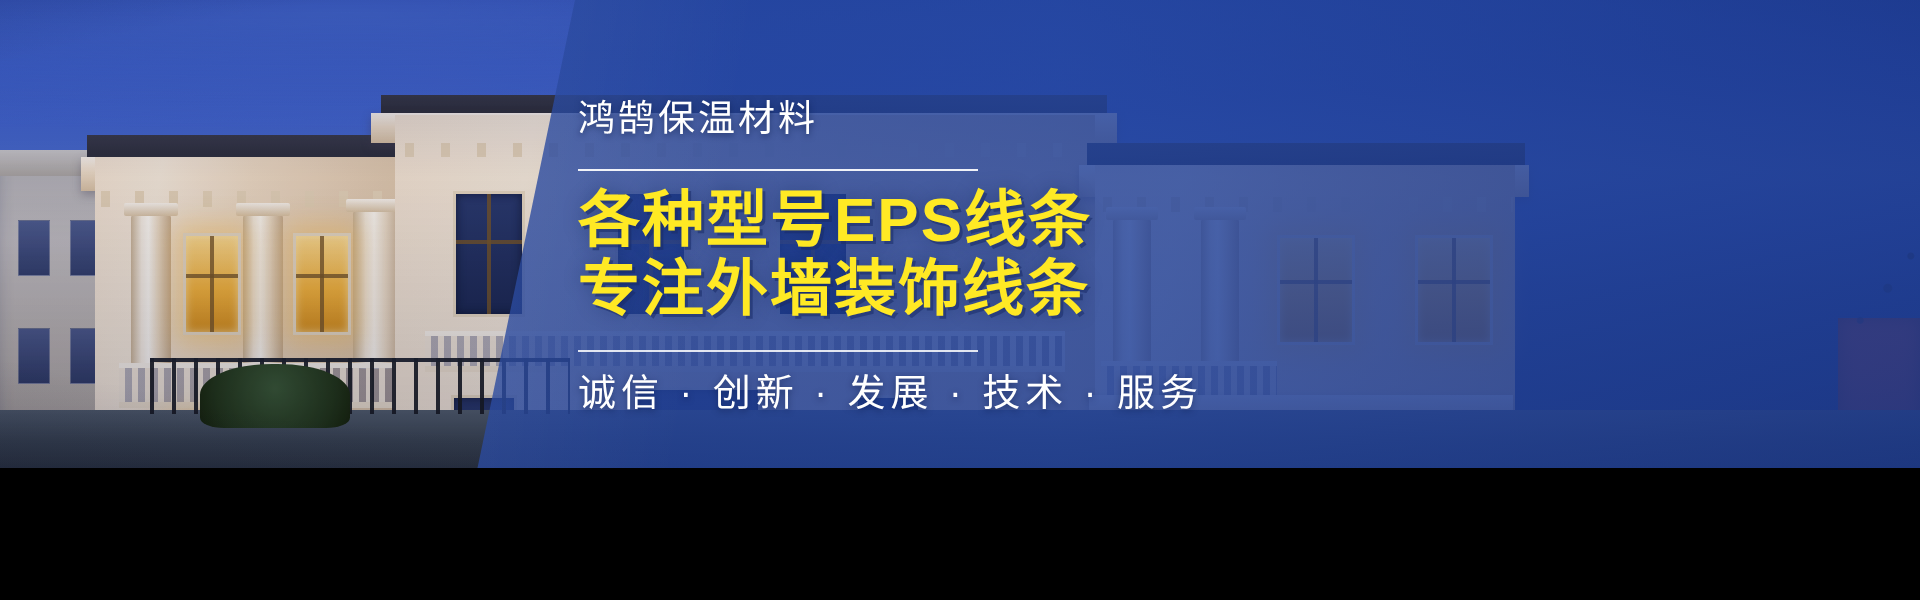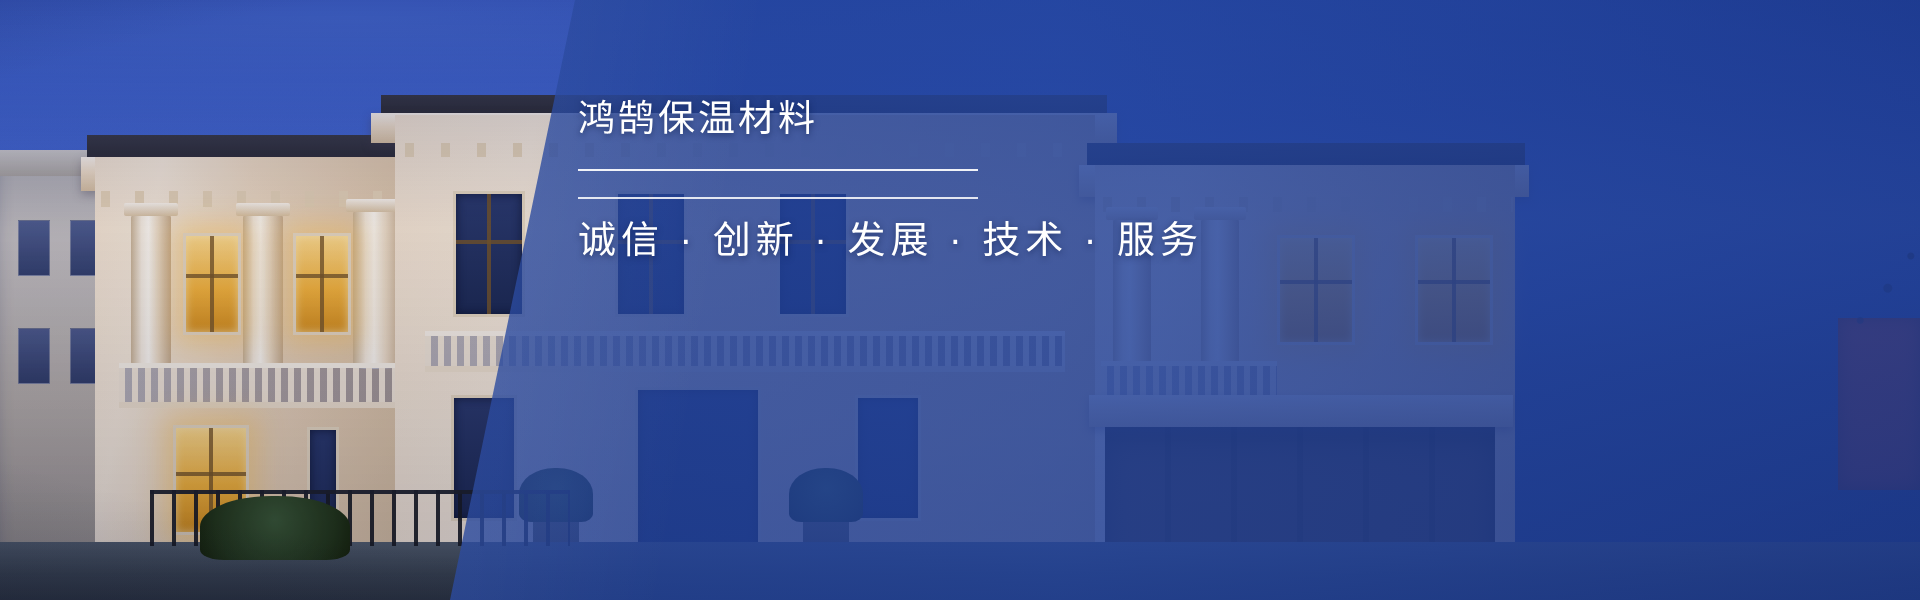--- a/index.html
+++ b/index.html
@@ -4,21 +4,21 @@
 <title>Banner</title>
 <style>
   html, body {
     margin: 0;
     padding: 0;
     background: #000;
   }
   #banner {
     position: relative;
     width: 1920px;
-    height: 600px;
+    height: 468px;
     overflow: hidden;
     font-family: "Liberation Sans", "DejaVu Sans", sans-serif;
     user-select: none;
   }
 
   
   .photo {
     position: absolute;
     inset: 0;
     background:
@@ -341,19 +341,23 @@
 
   <div class="panel"></div>
   <div class="panel-sheen"></div>
 
   <div class="copy">
 
     <div class="brand">鸿鹄保温材料</div>
 
     <div class="rule wide"></div>
 
+    <div class="headline">
+      <div class="headline-line">各种型号EPS线条</div>
+      <div class="headline-line">专注外墙装饰线条</div>
+    </div>
 
     <div class="tagline-rule"></div>
 
     <div class="tagline">诚信 · 创新 · 发展 · 技术 · 服务</div>
   </div>
 
 </div>
 
 </body></html>

